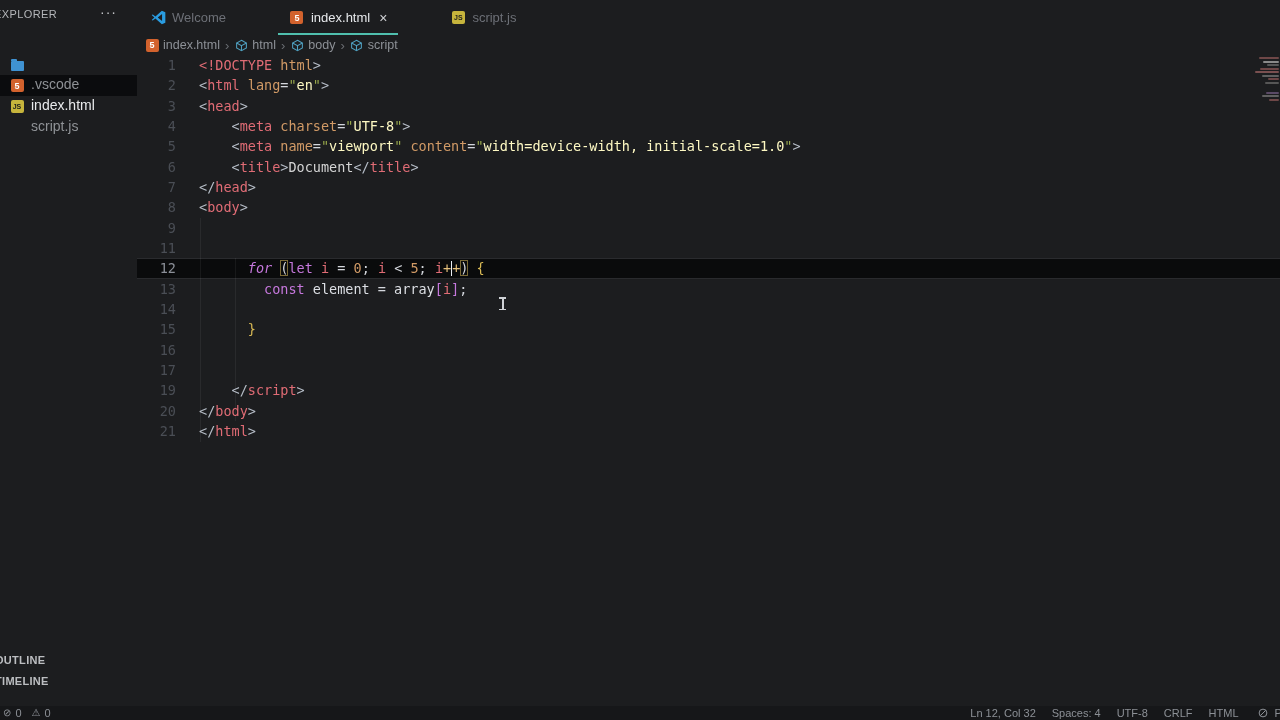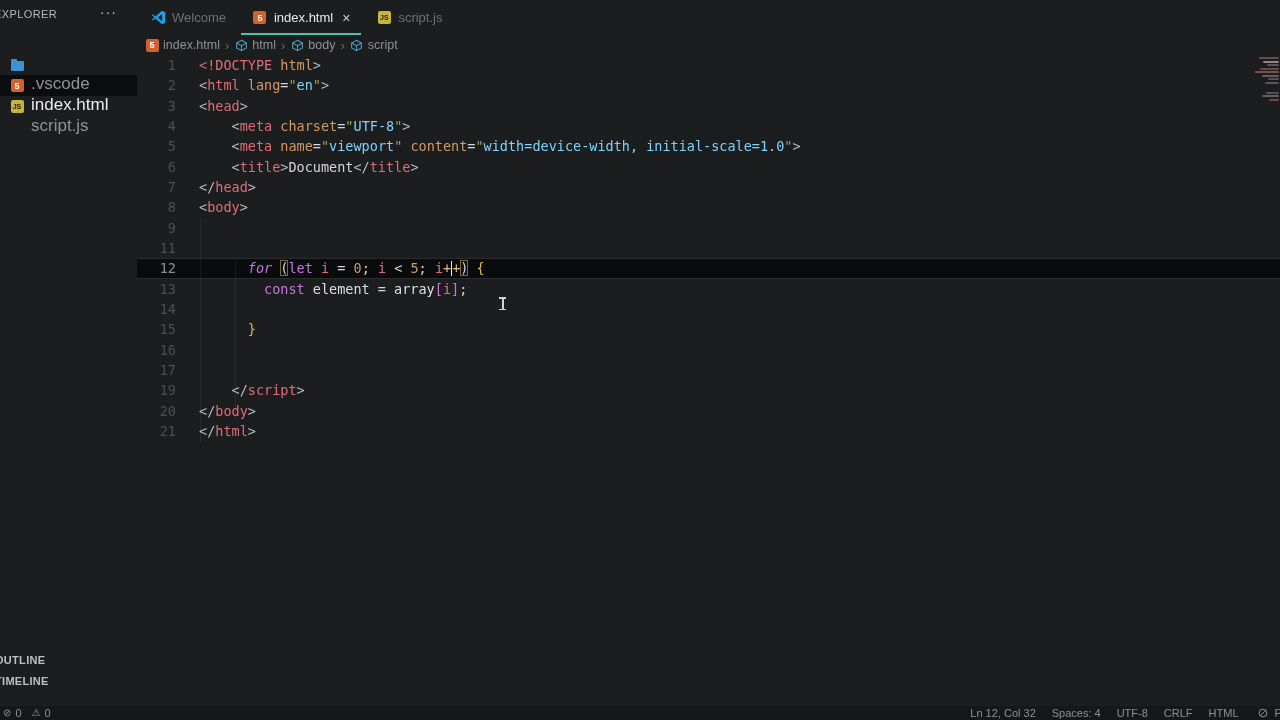--- a/index.html
+++ b/index.html
@@ -7,36 +7,36 @@
           font-family:"Liberation Sans",sans-serif;color:#c7c7c7;}
 
   
   #sidebar{position:absolute;left:0;top:0;width:137px;height:706px;background:#1c1d1f;}
   #explorer-header{position:absolute;left:-6px;top:8px;width:140px;display:flex;align-items:center;}
   #explorer-title{font-size:11px;color:#b4b6b9;letter-spacing:.4px;}
   #explorer-actions{position:absolute;left:106px;top:-4px;font-size:14px;color:#c2c4c7;letter-spacing:1px;cursor:pointer;}
   #file-list{position:absolute;left:0;top:54px;width:137px;}
   .file-row{display:flex;align-items:center;height:21px;padding-left:9px;cursor:pointer;}
   .file-row.selected{background:#0b0c0e;}
-  .file-label{font-size:17px;color:#8f9296;margin-left:6px;white-space:nowrap;margin-top:39px;}
+  .file-label{font-size:14px;color:#8f9296;margin-left:6px;white-space:nowrap;margin-top:39px;}
   .file-row.selected .file-label{color:#e9eaec;}
   #sidebar-sections{position:absolute;left:-5px;bottom:14px;width:150px;}
   .section-header{height:21px;line-height:21px;font-size:11px;font-weight:bold;color:#bcbec1;letter-spacing:.3px;cursor:pointer;}
 
   
   .icon{display:inline-flex;align-items:center;justify-content:center;width:16px;height:16px;flex:none;}
   .fi{display:inline-flex;align-items:center;justify-content:center;border-radius:2px;
       font-weight:bold;font-family:"Liberation Sans",sans-serif;}
   .fi-html{width:13px;height:13px;background:#d2622d;color:#fff;font-size:9px;}
   .fi-js{width:13px;height:13px;background:#c6b43c;color:#22221c;font-size:7px;}
   .folder{position:relative;width:13px;height:10px;background:#3f92d2;border-radius:1px;margin-top:3px;}
   .folder:before{content:"";position:absolute;left:0;top:-2px;width:6px;height:2px;background:#3f92d2;border-radius:1px 1px 0 0;}
 
   
-  #tabbar{position:absolute;left:137px;top:0;right:0;height:35px;display:flex;background:#1c1d1f;}
+  #tabbar{position:absolute;left:137px;top:0;right:0;height:35px;display:flex;background:#1c1d1f;gap:37px;}
   .tab{position:relative;display:flex;align-items:center;height:35px;padding:0 13px;cursor:pointer;}
   .tab .tab-label{font-size:13px;color:#6d7077;margin-left:6px;white-space:nowrap;}
   .tab.active .tab-label{color:#e6e8eb;}
   .tab-close{font-size:14px;color:#d0d2d5;margin-left:9px;line-height:1;cursor:pointer;}
   .tab-underline{position:absolute;left:2px;right:2px;bottom:0;height:2px;background:#50bfae;}
 
   
   #breadcrumb{position:absolute;left:145px;top:35px;right:0;height:20px;display:flex;align-items:center;font-size:12.5px;color:#8d9197;}
   .crumb{display:flex;align-items:center;cursor:pointer;}
   .crumb .icon{width:14px;height:14px;margin-right:4px;}
@@ -45,21 +45,21 @@
   
   #editor{position:absolute;left:137px;top:55px;right:0;bottom:14px;font-family:"DejaVu Sans Mono",monospace;font-size:13.5px;}
   .code-row{position:relative;display:flex;height:20.33px;line-height:20.33px;white-space:pre;}
   .code-row.current{background:#0a0b0c;box-shadow:inset 0 1px 0 #2a2b2e, inset 0 -1px 0 #2a2b2e;align-items:center;}
   .gutter{width:39px;text-align:right;color:#4a4e55;flex:none;}
   .code-row.current .gutter{color:#8b8f98;}
   .code-text{margin-left:23px;}
   .guide{position:absolute;width:1px;background:rgba(255,255,255,0.06);}
 
   .tk-tag{color:#e06c75}.tk-pun{color:#b6bdc7}.tk-attr{color:#d19a66}
-  .tk-op{color:#d4d7dd}.tk-quo{color:#98a84b}.tk-str{color:#7dd3fc}
+  .tk-op{color:#d4d7dd}.tk-quo{color:#98a84b}.tk-str{color:#fef9c3}
   .tk-ws{color:#d4d4d4}.tk-kw{color:#c678dd}.tk-kwi{color:#c678dd;font-style:italic}
   .tk-vr{color:#e06c75}.tk-nm{color:#d19a66}.tk-gd{color:#e5c07b}
   .tk-br{color:#d9ba55}.tk-sq{color:#c678dd}.tk-id{color:#dcdfe4}
   .tk-mb{color:#d4d7dd;outline:1px solid rgba(216,186,90,.55);outline-offset:-1px;}
   .tk-caret{display:inline-block;width:0;height:15px;border-left:1.6px solid #eceff4;vertical-align:-3px;}
 
   
   #minimap{position:absolute;right:1px;top:57px;width:27px;}
   #minimap .mm{height:2px;margin:0 0 1.5px auto;border-radius:1px;}
 

